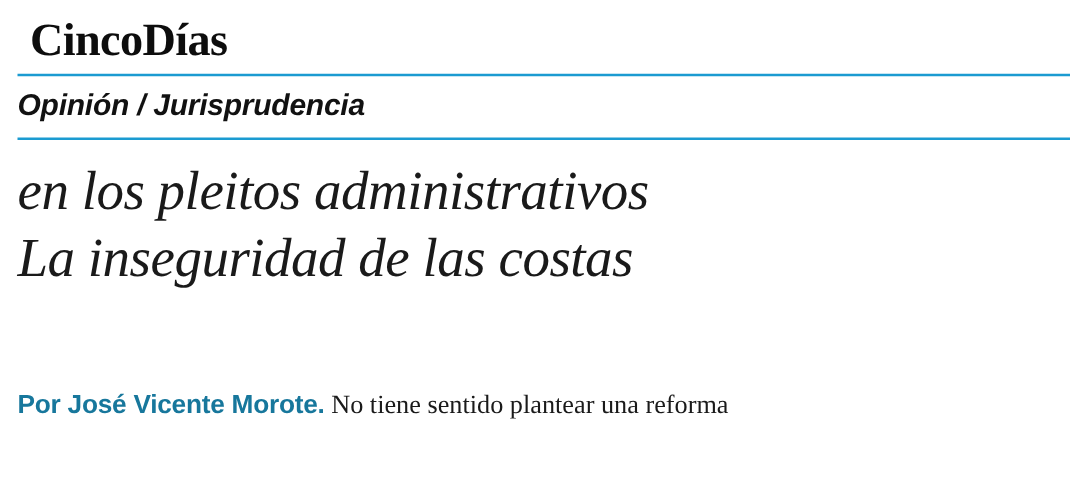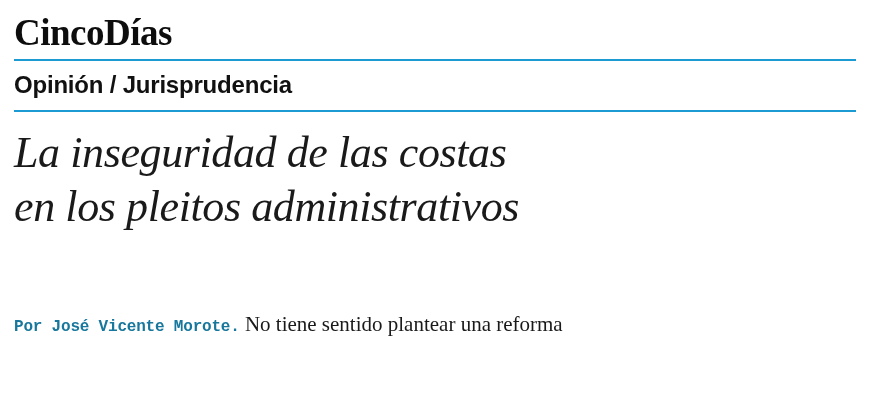--- a/index.html
+++ b/index.html
@@ -25,31 +25,33 @@
     padding-top: 14px;
     padding-bottom: 6px;
   }
   .masthead-title {
     font-family: "Liberation Serif", serif;
     font-weight: bold;
     font-size: 37px;
     letter-spacing: -0.5px;
     line-height: 1.05;
     color: #0d0d0d;
+    margin-left: 10px;
   }
   .rule {
     height: 2px;
     background: #1b9bd1;
     width: 100%;
   }
   .rule.thin {
     height: 2px;
   }
   .section-line {
     padding: 10px 0 11px 0;
+    font-style: italic;
   }
   .section-title {
     font-family: "Liberation Sans", sans-serif;
     font-weight: bold;
     font-size: 24px;
     letter-spacing: -0.2px;
     color: #111111;
   }
   .headline {
     padding-top: 14px;
@@ -69,23 +71,23 @@
     right: 14px;
     top: 307px;
   }
   .body-para {
     font-family: "Liberation Serif", serif;
     font-size: 23.5px;
     line-height: 1.38;
     color: #1a1a1a;
   }
   .byline {
-    font-family: Liberation Mono, monospace;
+    font-family: Liberation Sans, sans-serif;
     font-weight: bold;
-    font-size: 16px;
+    font-size: 21px;
     color: #17779c;
     letter-spacing: -0.2px;
   }
   .lede-text {
     font-family: "Liberation Serif", serif;
     font-size: 21px;
     color: #1a1a1a;
   }
 </style>
 </head>
@@ -99,21 +101,21 @@
 
   <div class="rule"></div>
 
   <div class="section-line">
     <div class="section-title">Opinión / Jurisprudencia</div>
   </div>
 
   <div class="rule thin"></div>
 
   <div class="headline">
+    <div class="headline-line">en los pleitos administrativos</div>
     <div class="headline-line">La inseguridad de las costas</div>
-    <div class="headline-line">en los pleitos administrativos</div>
   </div>
 
   <div class="body-block">
     <div class="body-para"><span class="byline">Por José Vicente Morote.</span><span class="lede-text"> No tiene sentido plantear una reforma</span><br></div>
   </div>
 
 </div>
 
 </body></html>

